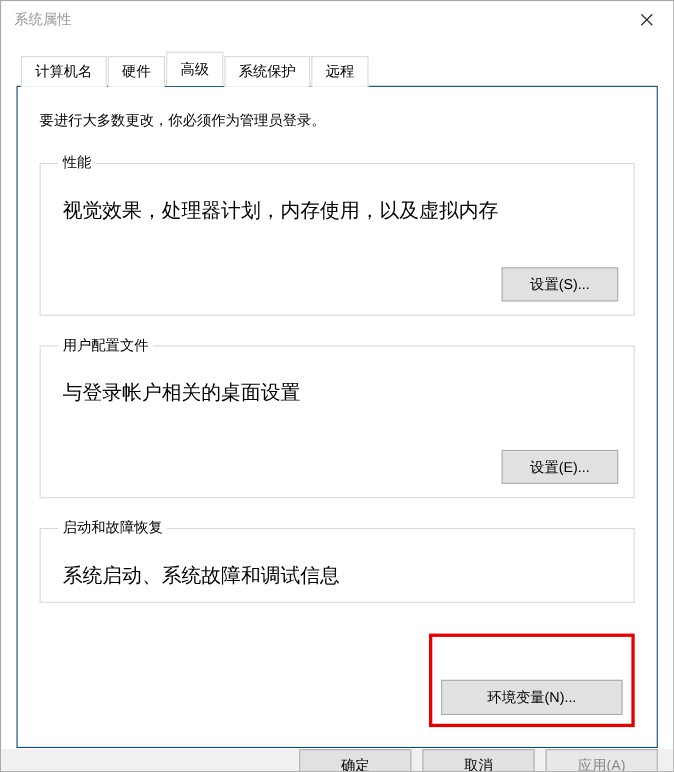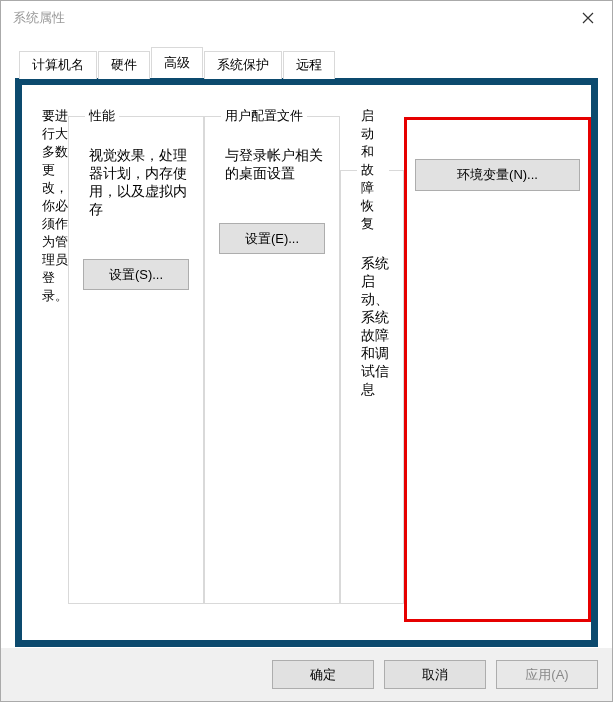--- a/index.html
+++ b/index.html
@@ -68,46 +68,46 @@
     .tab.active {
       background: #ffffff;
       border-color: #d9d9d9;
       border-bottom: 1px solid #ffffff;
       top: 0;
       padding-top: 6px;
       padding-bottom: 5px;
       z-index: 3;
     }
     .tab-panel {
-      border: 7px solid #0c4a6e;
+      border: 1px solid #0c4a6e;
       flex: 1;
       padding: 22px 20px 18px 20px;
       display: flex;
-      flex-direction: row;
+      flex-direction: column;
       height: 564px;
     }
     .intro {
       font-size: 13px;
       color: #000;
       margin-bottom: 20px;
     }
     fieldset.group {
       border: 1px solid #d9d9d9;
       margin-bottom: 18px;
       padding: 10px 14px 12px 14px;
       position: relative;
     }
     fieldset.group legend {
       font-size: 13px;
       color: #000;
       padding: 0 4px;
       margin-left: 2px;
     }
     .group-desc {
-      font-size: 14px;
+      font-size: 18px;
       color: #000;
       padding: 12px 0 0 6px;
     }
     .group-btn-row {
       display: flex;
       justify-content: flex-end;
       margin-top: 40px;
     }
     .btn {
       min-width: 106px;

